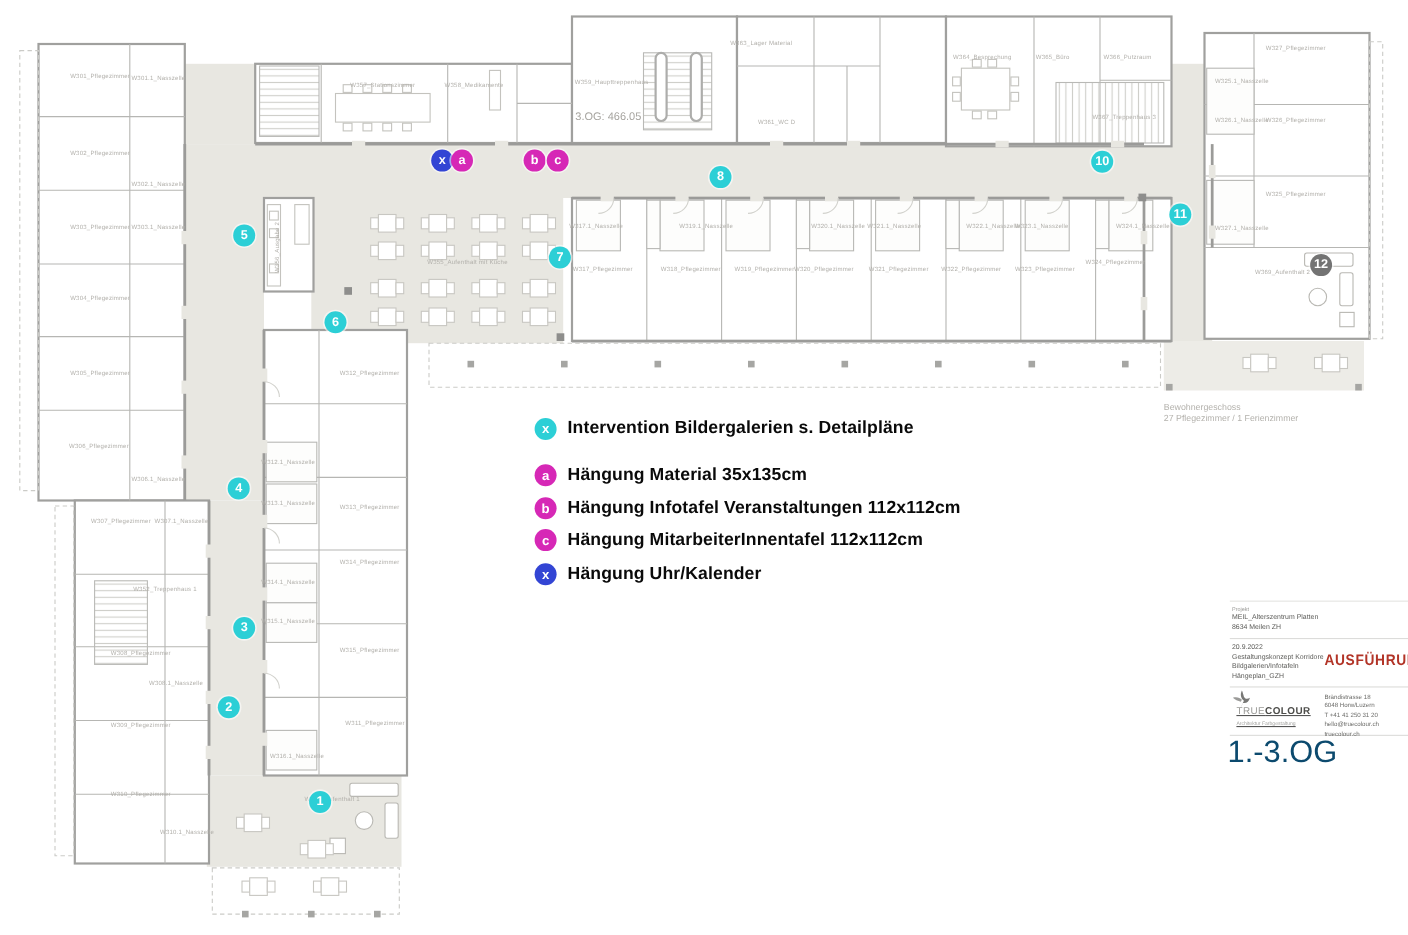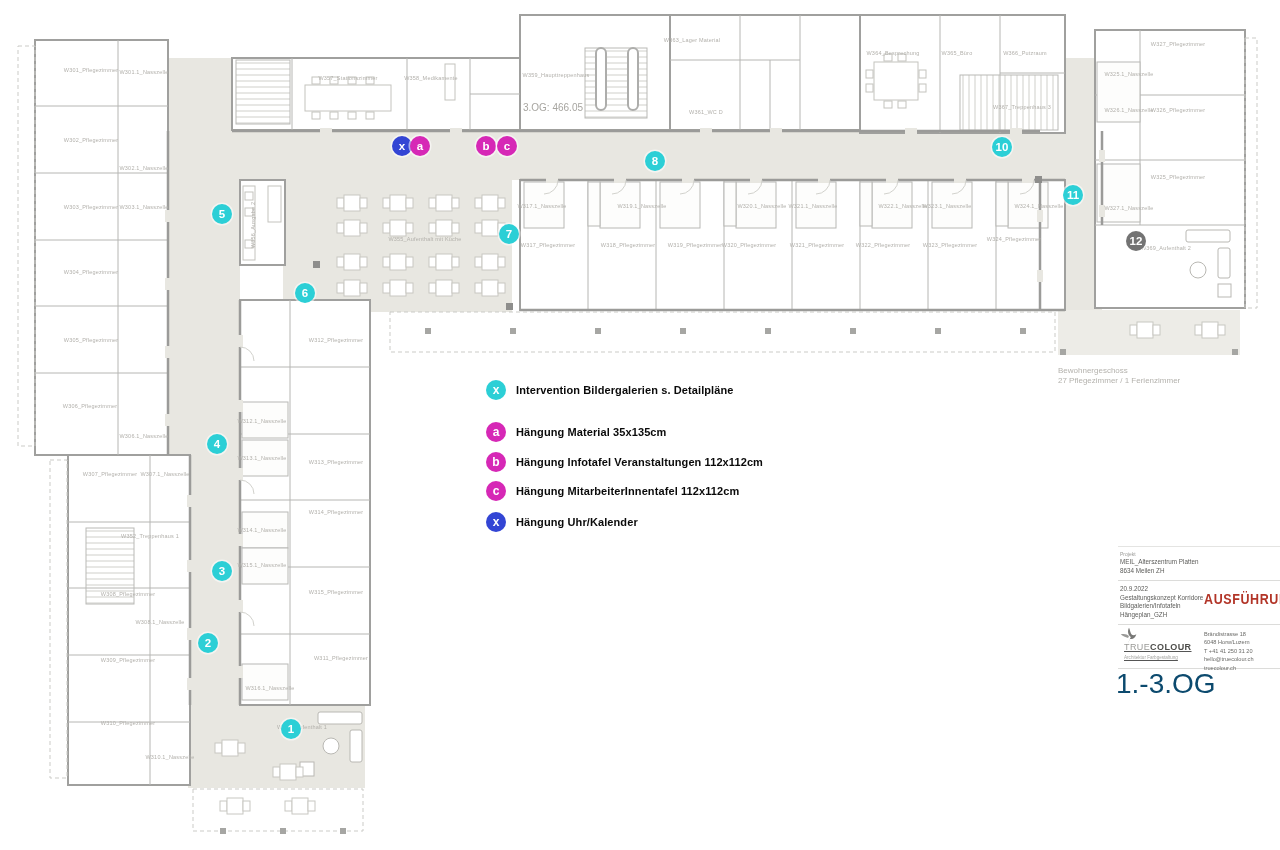--- a/index.html
+++ b/index.html
@@ -18,21 +18,21 @@
   .marker{position:absolute;width:20px;height:20px;border-radius:50%;
           transform:translate(-50%,-50%);display:flex;align-items:center;justify-content:center;
           color:#fff;font-size:11.5px;font-weight:700;box-shadow:0 0 0 1.5px rgba(255,255,255,.55);}
 
   
   #legend{position:absolute;left:0;top:0;}
   .legend-row{position:absolute;left:486px;display:flex;align-items:center;gap:10px;
               transform:translateY(-50%);white-space:nowrap;}
   .legend-circle{width:20px;height:20px;border-radius:50%;flex:0 0 auto;display:flex;
                  align-items:center;justify-content:center;color:#fff;font-size:12px;font-weight:700;}
-  .legend-text{font-size:11px;font-weight:600;color:#0a0a0a;letter-spacing:.1px;}
+  .legend-text{font-size:16px;font-weight:600;color:#0a0a0a;letter-spacing:.1px;}
 
   
   #area-note{position:absolute;left:1058px;top:366px;font-size:8px;line-height:1.25;color:#b4b2ad;}
 
   
   #titleblock{position:absolute;left:1118px;top:546px;width:162px;color:#555;}
   .tb-section{position:relative;border-bottom:1px solid #dcdcda;padding:4px 0 5px 2px;}
   .tb-section:first-child{border-top:1px solid #e4e4e2;}
   .tb-label{font-size:5px;color:#9b9b98;margin-bottom:1px;}
   .tb-lines div{font-size:6.3px;line-height:1.35;color:#5c5c59;}
@@ -352,21 +352,21 @@
       <div class="marker" style="left: 291px; top: 729px; background: rgb(44, 207, 214);">1</div>
       <div class="marker" style="left: 208px; top: 643px; background: rgb(44, 207, 214);">2</div>
       <div class="marker" style="left: 222px; top: 571px; background: rgb(44, 207, 214);">3</div>
       <div class="marker" style="left: 217px; top: 444px; background: rgb(44, 207, 214);">4</div>
       <div class="marker" style="left: 222px; top: 214px; background: rgb(44, 207, 214);">5</div>
       <div class="marker" style="left: 305px; top: 293px; background: rgb(44, 207, 214);">6</div>
       <div class="marker" style="left: 509px; top: 234px; background: rgb(44, 207, 214);">7</div>
       <div class="marker" style="left: 655px; top: 161px; background: rgb(44, 207, 214);">8</div>
       <div class="marker" style="left: 1002px; top: 147px; background: rgb(44, 207, 214);">10</div>
       <div class="marker" style="left: 1073px; top: 195px; background: rgb(44, 207, 214);">11</div>
-      <div class="marker" style="left: 1136px; top: 241px; background: #737373; text-align: right;">12</div>
+      <div class="marker" style="left: 1201px; top: 241px; background: #737373; text-align: right;">12</div>
       <div class="marker" style="left: 402px; top: 146px; background: rgb(51, 69, 212);">x</div>
       <div class="marker" style="left: 420px; top: 146px; background: rgb(214, 40, 182);">a</div>
       <div class="marker" style="left: 486px; top: 146px; background: rgb(214, 40, 182);">b</div>
       <div class="marker" style="left: 507px; top: 146px; background: rgb(214, 40, 182);">c</div>
     </div>
 
   <div id="legend">
       <div class="legend-row" style="top: 390px;">
         <span class="legend-circle" style="background: rgb(44, 207, 214);">x</span>
         <span class="legend-text">Intervention Bildergalerien s. Detailpläne</span>

